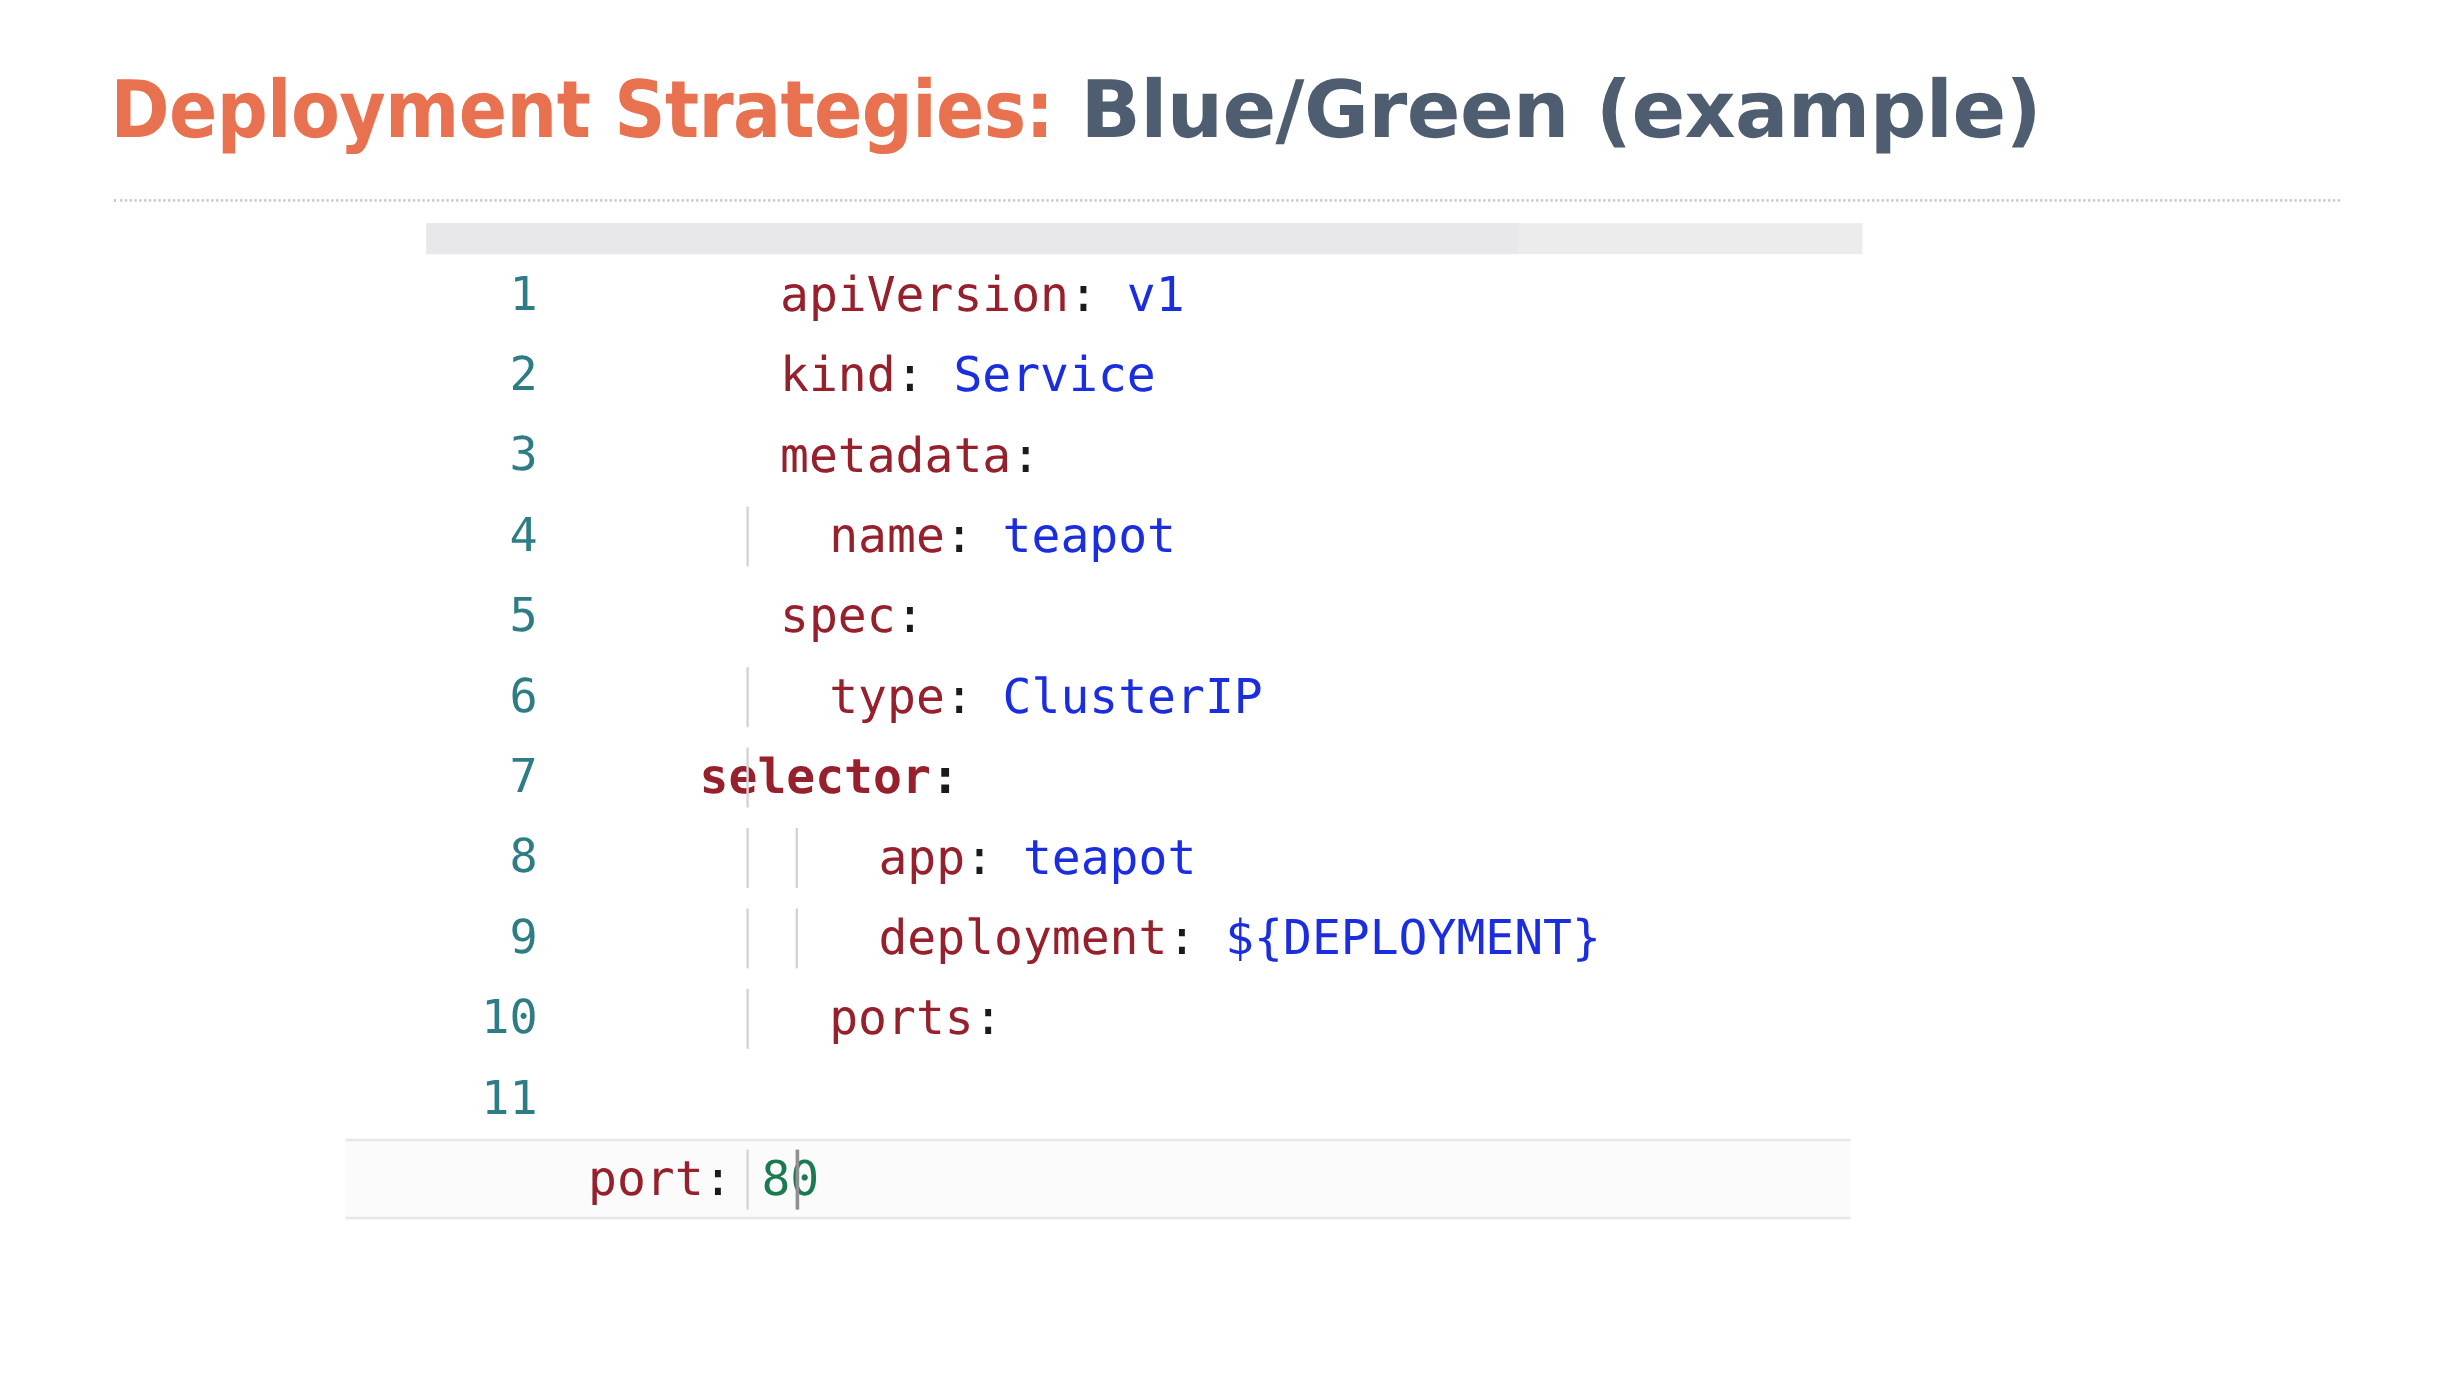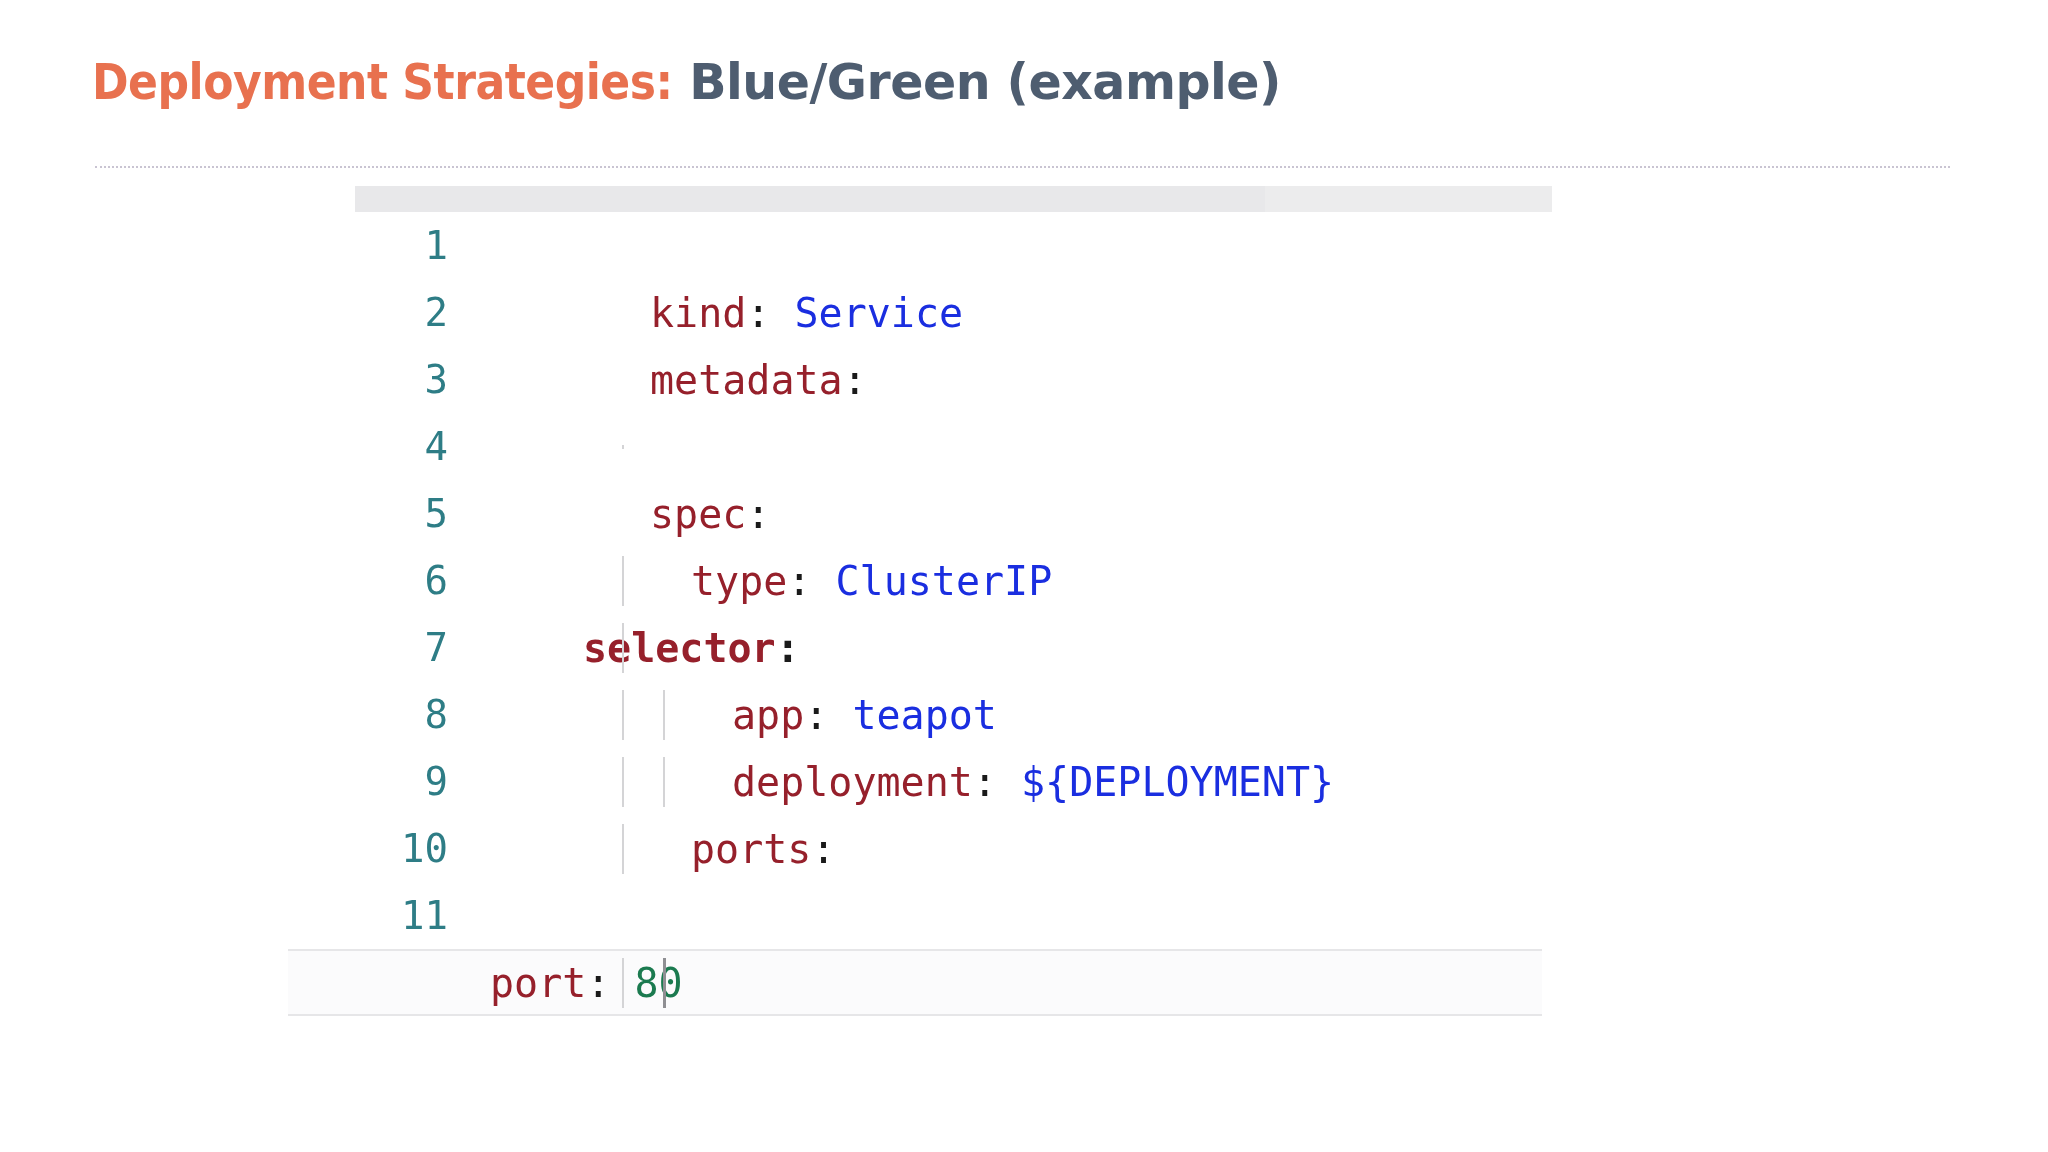--- a/index.html
+++ b/index.html
@@ -14,21 +14,21 @@
     overflow: hidden;
     position: relative;
   }
 
   
   .slide-title {
     position: absolute;
     left: 92px;
     top: 58px;
     white-space: nowrap;
-    font-size: 49px;
+    font-size: 66px;
     font-weight: bold;
     line-height: 1.0;
     letter-spacing: -0.5px;
   }
   .title-accent {
     color: #e8714f;
     font-family: "DejaVu Sans", sans-serif;
     font-weight: bold;
     font-stretch: condensed;
   }
@@ -154,24 +154,24 @@
 
 <div class="divider"></div>
 
 <div class="code-shot">
 
   <div class="code-topbar">
     <div class="code-topbar-seg"></div>
   </div>
 
   <div class="code-body" id="code-body">
-      <div class="code-line"><div class="ln">1</div></div>
+      <div class="code-line"><div class="ln">1</div><div class="code-text"><span style="margin-left: 160px;"><span class="k">apiVersion</span><span class="c">:</span><span class="s"> v1</span></span></div></div>
       <div class="code-line"><div class="ln">2</div><div class="code-text"><span style="margin-left: 160px;"><span class="k">kind</span><span class="c">:</span><span class="s"> Service</span></span></div></div>
       <div class="code-line"><div class="ln">3</div><div class="code-text"><span style="margin-left: 160px;"><span class="k">metadata</span><span class="c">:</span></span></div></div>
-      <div class="code-line"><div class="ln">4</div><div class="code-text"><span class="guide g1"></span></div></div>
+      <div class="code-line"><div class="ln">4</div><div class="code-text"><span class="guide g1"></span><span style="margin-left: 201px;"><span class="k">name</span><span class="c">:</span><span class="s"> teapot</span></span></div></div>
       <div class="code-line"><div class="ln">5</div><div class="code-text"><span style="margin-left: 160px;"><span class="k">spec</span><span class="c">:</span></span></div></div>
       <div class="code-line"><div class="ln">6</div><div class="code-text"><span class="guide g1"></span><span style="margin-left: 201px;"><span class="k">type</span><span class="c">:</span><span class="s"> ClusterIP</span></span></div></div>
       <div class="code-line"><div class="ln">7</div><div class="code-text"><span class="guide g1"></span><span style="margin-left: 93px; font-weight: bold;"><span class="k">selector</span><span class="c">:</span></span></div></div>
       <div class="code-line"><div class="ln">8</div><div class="code-text"><span class="guide g1"></span><span class="guide g2"></span><span style="margin-left: 242px;"><span class="k">app</span><span class="c">:</span><span class="s"> teapot</span></span></div></div>
       <div class="code-line"><div class="ln">9</div><div class="code-text"><span class="guide g1"></span><span class="guide g2"></span><span style="margin-left: 242px;"><span class="k">deployment</span><span class="c">:</span><span class="s"> ${DEPLOYMENT}</span></span></div></div>
       <div class="code-line"><div class="ln">10</div><div class="code-text"><span class="guide g1"></span><span style="margin-left: 201px; text-align: center;"><span class="k">ports</span><span class="c">:</span></span></div></div>
       <div class="code-line"><div class="ln">11</div></div>
       <div class="code-line active"><div class="hl-band"></div><div class="ln">12</div><div class="code-text"><span class="guide g1"></span><span class="guide g2 dark"></span><span style=""><span class="k">port</span><span class="c">:</span><span class="n"> 80</span></span></div></div>
     </div>
 

